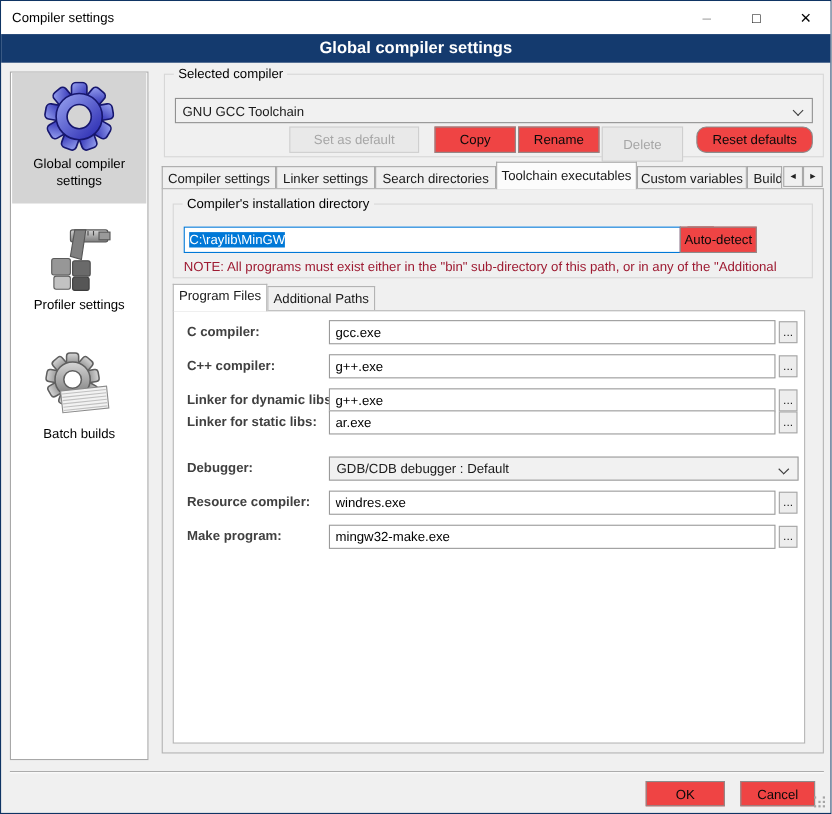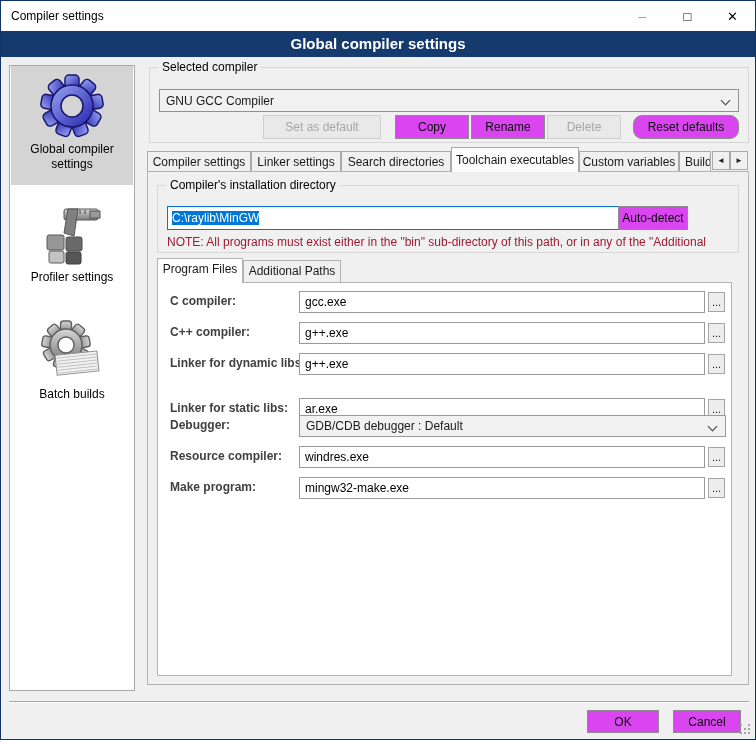--- a/index.html
+++ b/index.html
@@ -36,21 +36,21 @@
   .group { position:absolute; border:1px solid #d7d7d7; }
   .group-label { position:absolute; top:-8px; left:8px; background:#f0f0f0; padding:0 4px;
                  font-size:12px; color:#000; }
 
   
   .combo { position:absolute; background:#f1f1f1; border:1px solid #919191; display:flex;
            align-items:center; padding-left:6px; cursor:default; }
   .chev { position:absolute; right:9px; top:7px; width:7px; height:7px;
           border-right:1.5px solid #3f3f3f; border-bottom:1.5px solid #3f3f3f;
           transform:rotate(45deg); }
-  .btn { position:absolute; background:#d946ef; border:1px solid #8c8c8c; font-size:12px;
+  .btn { position:absolute; background:#ef4444; border:1px solid #8c8c8c; font-size:12px;
          font-family:"Liberation Sans",sans-serif; color:#0a0a0a; cursor:pointer; }
   .btn.disabled { background:#e9e9e9; border-color:#cfcfcf; color:#a6a6a6; }
 
   
   .tab { position:absolute; top:150px; height:21px; background:#f0f0f0; border:1px solid #a9a9a9;
          border-bottom:none; font-size:12px; text-align:center; line-height:20px;
          white-space:nowrap; overflow:hidden; cursor:pointer; z-index:1; }
   .tab.sel { top:146px; height:25px; background:#fcfcfc; line-height:24px; z-index:3; }
   .tab-arrow { position:absolute; top:150px; width:18px; height:19px; background:#f0f0f0;
                border:1px solid #a9a9a9; font-size:8px; line-height:17px; text-align:center;
@@ -186,27 +186,27 @@
         </g>
       </svg>
       <div class="lbl">Batch builds</div>
     </div>
   </div>
 
   <div class="group" style="left:148px; top:66px; width:600px; height:76px;">
     <span class="group-label">Selected compiler</span>
   </div>
   <div class="combo" style="left:158px; top:88px; width:580px; height:23px;">
-    <span>GNU GCC Compiler</span>
+    <span>GNU GCC Toolchain</span>
     <span class="chev"></span>
   </div>
   <button class="btn disabled" style="left:262px; top:114px; width:118px; height:24px;">Set as default</button>
   <button class="btn" style="left:394px; top:114px; width:74px; height:24px;">Copy</button>
   <button class="btn" style="left:470px; top:114px; width:74px; height:24px;">Rename</button>
-  <button class="btn disabled" style="left:546px; top:114px; width:74px; height:24px;">Delete</button>
+  <button class="btn disabled" style="left:546px; top:114px; width:74px; height:32px;">Delete</button>
   <button class="btn" style="left:632px; top:114px; width:106px; height:24px;border-radius:9px;">Reset defaults</button>
 
   <div class="tab" style="left:146px; width:104px;">Compiler settings</div>
   <div class="tab" style="left:250px; width:90px;">Linker settings</div>
   <div class="tab sel" style="left:450px; width:128px;">Toolchain executables</div>
   <div class="tab" style="left:340px; width:110px;">Search directories</div>
   <div class="tab" style="left:578px; width:100px;">Custom variables</div>
   <div class="tab" style="left:678px; width:32px; text-align:left; padding-left:5px;">Build options</div>
   <div class="tab-arrow" style="left:711px;">◄</div>
   <div class="tab-arrow" style="left:729px;">►</div>
@@ -239,21 +239,21 @@
       <input class="field-input" readonly="" value="g++.exe" style="">
       <button class="dots-btn">...</button>
     </div>
 
     <div class="row" style="top:70px;">
       <span class="field-label">Linker for dynamic libs:</span>
       <input class="field-input" readonly="" value="g++.exe" style="">
       <button class="dots-btn">...</button>
     </div>
 
-    <div class="row" style="top:115px;">
+    <div class="row" style="top:90px;">
       <span class="field-label">Linker for static libs:</span>
       <input class="field-input" readonly="" value="ar.exe" style="">
       <button class="dots-btn">...</button>
     </div>
 
     <div class="row" style="top:132px;border-radius:6px;">
       <span class="field-label">Debugger:</span>
       <div class="field-combo">
         <span>GDB/CDB debugger : Default</span>
         <span class="chev"></span>

